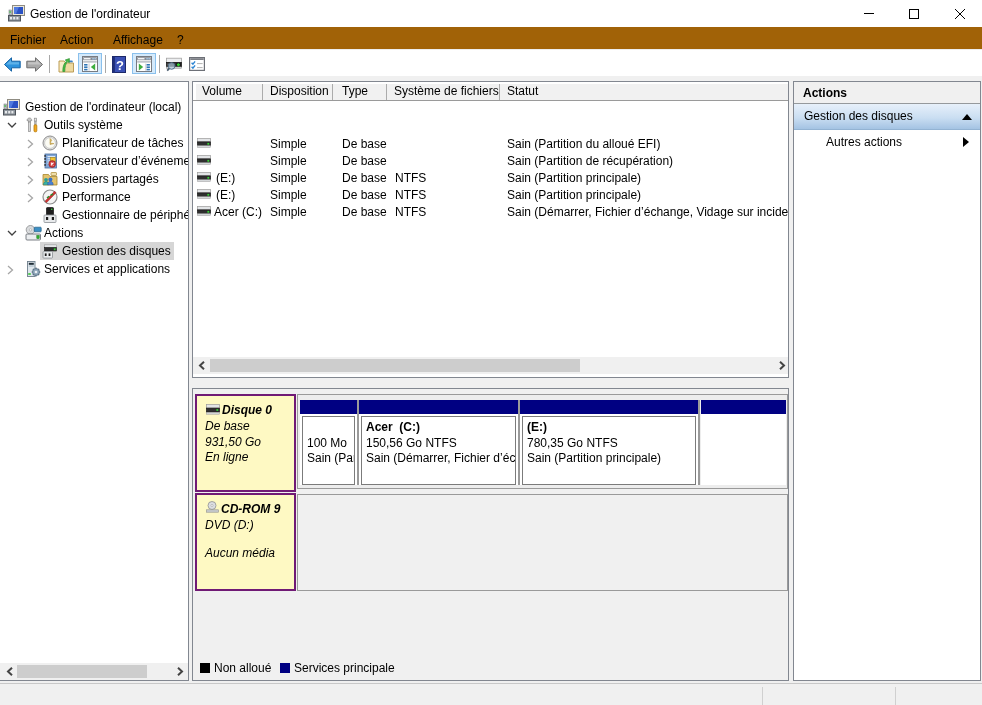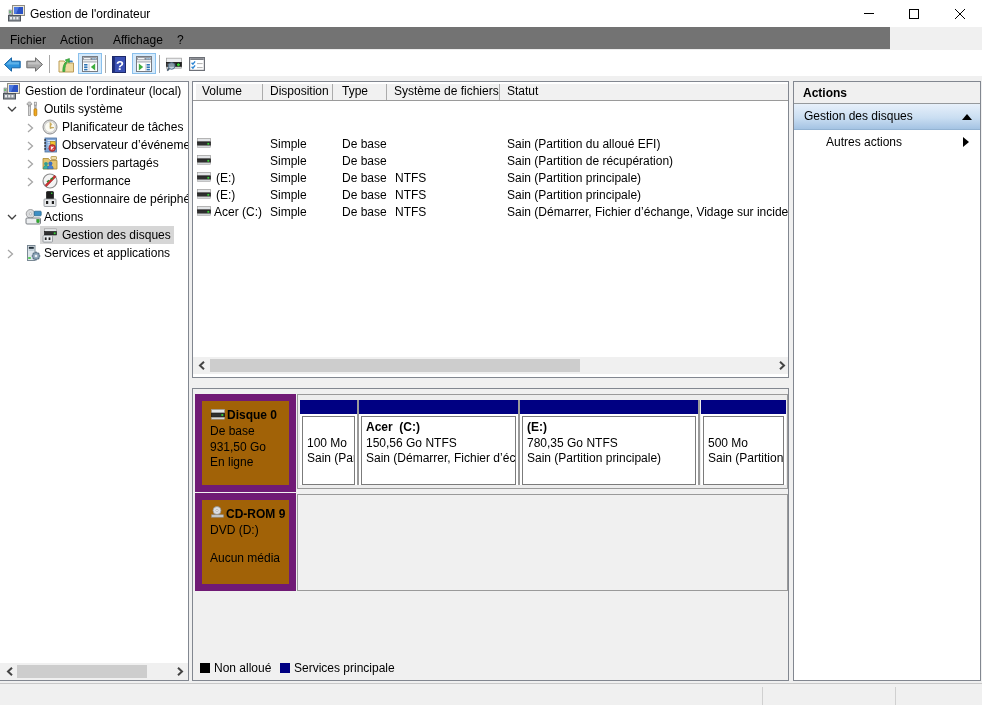--- a/index.html
+++ b/index.html
@@ -1,34 +1,34 @@
 <!DOCTYPE html>
 <html><head>
 <meta charset="utf-8">
 <style>
 * { margin:0; padding:0; box-sizing:border-box; }
 html,body { width:982px; height:705px; overflow:hidden; }
 body { position:relative; background:#f0f0f0; font-family:"Liberation Sans",sans-serif; font-size:12px; color:#000; }
 .abs { position:absolute; }
 .t { position:absolute; white-space:nowrap; line-height:14px; }
 #titlebar { position:absolute; left:0; top:0; width:982px; height:27px; background:#fff; }
-#menubar { position:absolute; left:0; top:27px; width:890px; height:23px; background:#737373; border-bottom:1px solid #ededed; }
+#menubar { position:absolute; left:0; top:27px; width:982px; height:23px; background:#a16207; border-bottom:1px solid #ededed; }
 #toolbar { position:absolute; left:0; top:50px; width:982px; height:26px; background:#fff; }
 #tbstrip { position:absolute; left:0; top:76px; width:982px; height:5px; background:#f0f0f0; }
 .sep { position:absolute; top:5px; width:1px; height:18px; background:#a8a8a8; }
 .toolbtn { position:absolute; top:3px; width:24px; height:21px; background:#d5eafb; border:1px solid #8ac0ec; }
 #tree { position:absolute; left:0; top:81px; width:189px; height:600px; background:#fff; border-top:1px solid #828790; border-right:1px solid #828790; border-bottom:1px solid #828790; overflow:hidden; }
-.trow { position:absolute; left:0; width:189px; height:18px; }
+.trow { position:absolute; left:0; width:189px; height:18px;margin-top:16px; }
 .trow .lbl { position:absolute; top:2px; white-space:nowrap; line-height:14px; }
 #listpane { position:absolute; left:192px; top:81px; width:597px; height:297px; background:#fff; border:1px solid #828790; overflow:hidden; }
 #lhead { position:absolute; left:0; top:0; width:595px; height:19px; background:#fff; border-bottom:1px solid #9a9a9a; }
 .hsep { position:absolute; top:2px; width:1px; height:16px; background:#ababab; }
 .lrow { position:absolute; left:0; width:595px; height:17px;margin-top:32px; }
 #graphpane { position:absolute; left:192px; top:388px; width:597px; height:293px; background:#f0f0f0; border:1px solid #828790; overflow:hidden; }
-.dlabel { position:absolute; background:#a16207; border:7px solid #701a75; }
+.dlabel { position:absolute; background:#fef9c3; border:2px solid #701a75;font-style:italic; }
 .pcell { position:absolute; top:4.5px; height:85.5px; background:#fff; }
 .pbar { position:absolute; left:0; top:0; width:100%; height:14px; background:#000082; }
 .pbox { position:absolute; left:2px; right:2px; top:16.5px; bottom:0; background:#fff; border:1px solid #7b7b7b; overflow:hidden; padding:3px 0 0 4px; line-height:15.5px; }
 .pbox div { white-space:nowrap; overflow:hidden; }
 #actions { position:absolute; left:793px; top:81px; width:188px; height:600px; background:#fff; border:1px solid #828790; overflow:hidden; }
 #acthead { position:absolute; left:0; top:0; width:186px; height:22px; background:#f0f0f0; border-bottom:1px solid #95999c; }
 #actblue { position:absolute; left:0; top:22px; width:186px; height:26px; background:linear-gradient(180deg,#e7f0fa 0%,#cadef2 55%,#a4c3e3 100%); border-bottom:1px solid #93b3d3; }
 #statusbar { position:absolute; left:0; top:683px; width:982px; height:22px; background:#f0f0f0; border-top:1px solid #c8c8c8; }
 .b { font-weight:bold; }
 svg { position:absolute; }
@@ -397,25 +397,20 @@
       <div class="pbar"></div>
       <div class="pbox">
           <div style="height:15.5px" class="b">(E:)</div>
           <div style="height:15.5px">780,35 Go NTFS</div>
           <div style="height:15.5px">Sain (Partition principale)</div>
         </div>
     </div>
     <div class="abs" style="left:400px;top:4.5px;width:2px;height:85.5px;background:#9a9a9a"></div>
     <div class="pcell" style="left:403px;width:85px">
       <div class="pbar"></div>
-      <div class="pbox">
-          <div style="height:15.5px"></div>
-          <div style="height:15.5px">500 Mo</div>
-          <div style="height:15.5px">Sain (Partition </div>
-        </div>
     </div>
   </div>
   <div class="dlabel" style="left:2px;top:104px;width:101px;height:98px">
     <svg style="left:9px;top:6px" width="13" height="12" viewBox="0 0 13 12">
       <circle cx="6" cy="4.5" r="4" fill="#dcdee2" stroke="#8f8f8f" stroke-width="0.8"></circle>
       <circle cx="6" cy="4.5" r="1.1" fill="#f5f5f5" stroke="#9a9a9a" stroke-width="0.5"></circle>
       <rect x="0.5" y="8.8" width="12" height="2.4" fill="#c8cbce" stroke="#8f8f8f" stroke-width="0.6"></rect>
     </svg>
     <span class="t b" style="left:24px;top:7px">CD-ROM 9</span>
     <span class="t" style="left:8px;top:23px">DVD (D:)</span>

